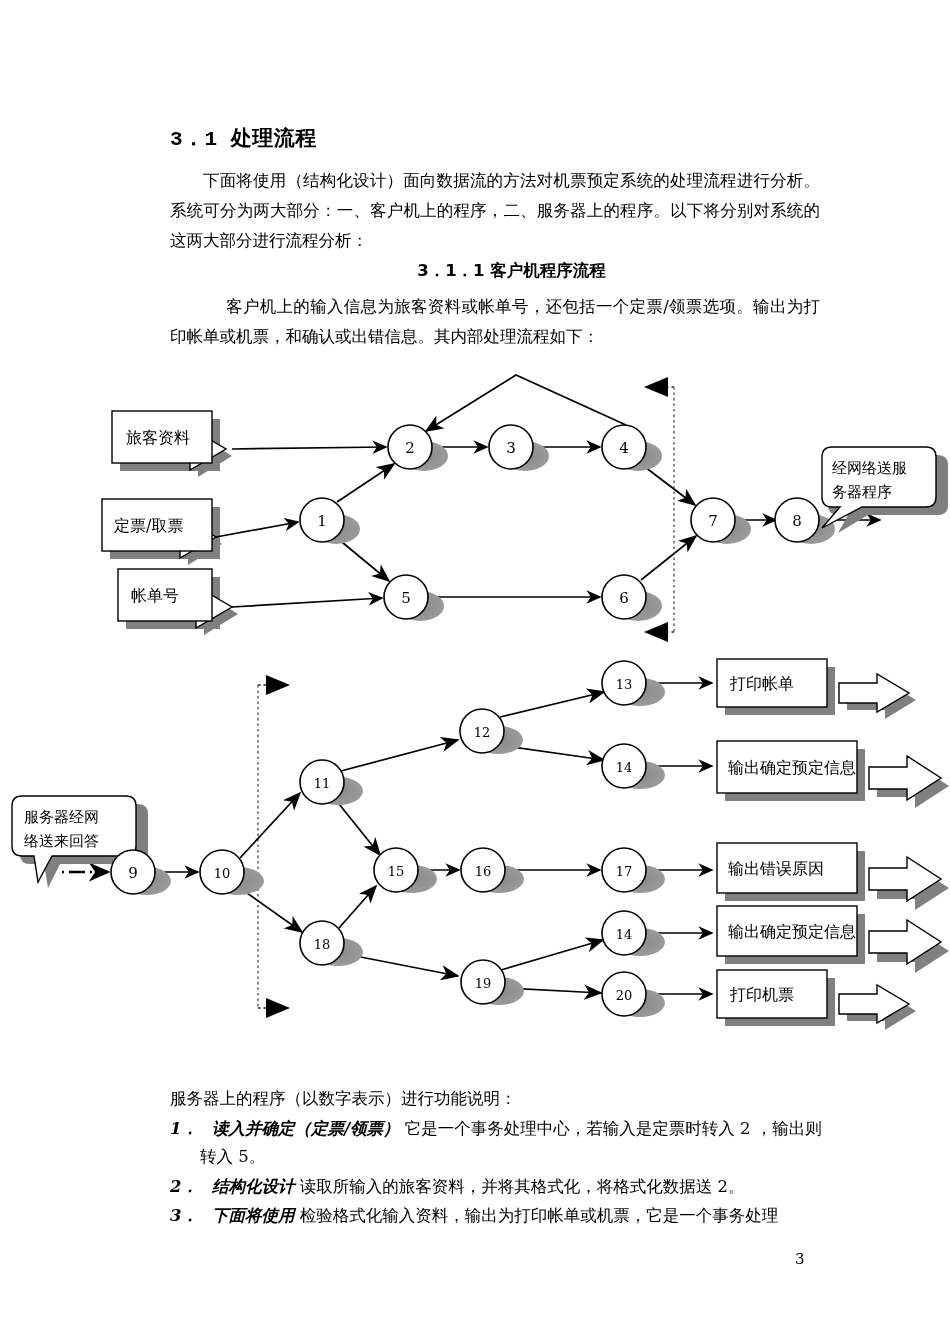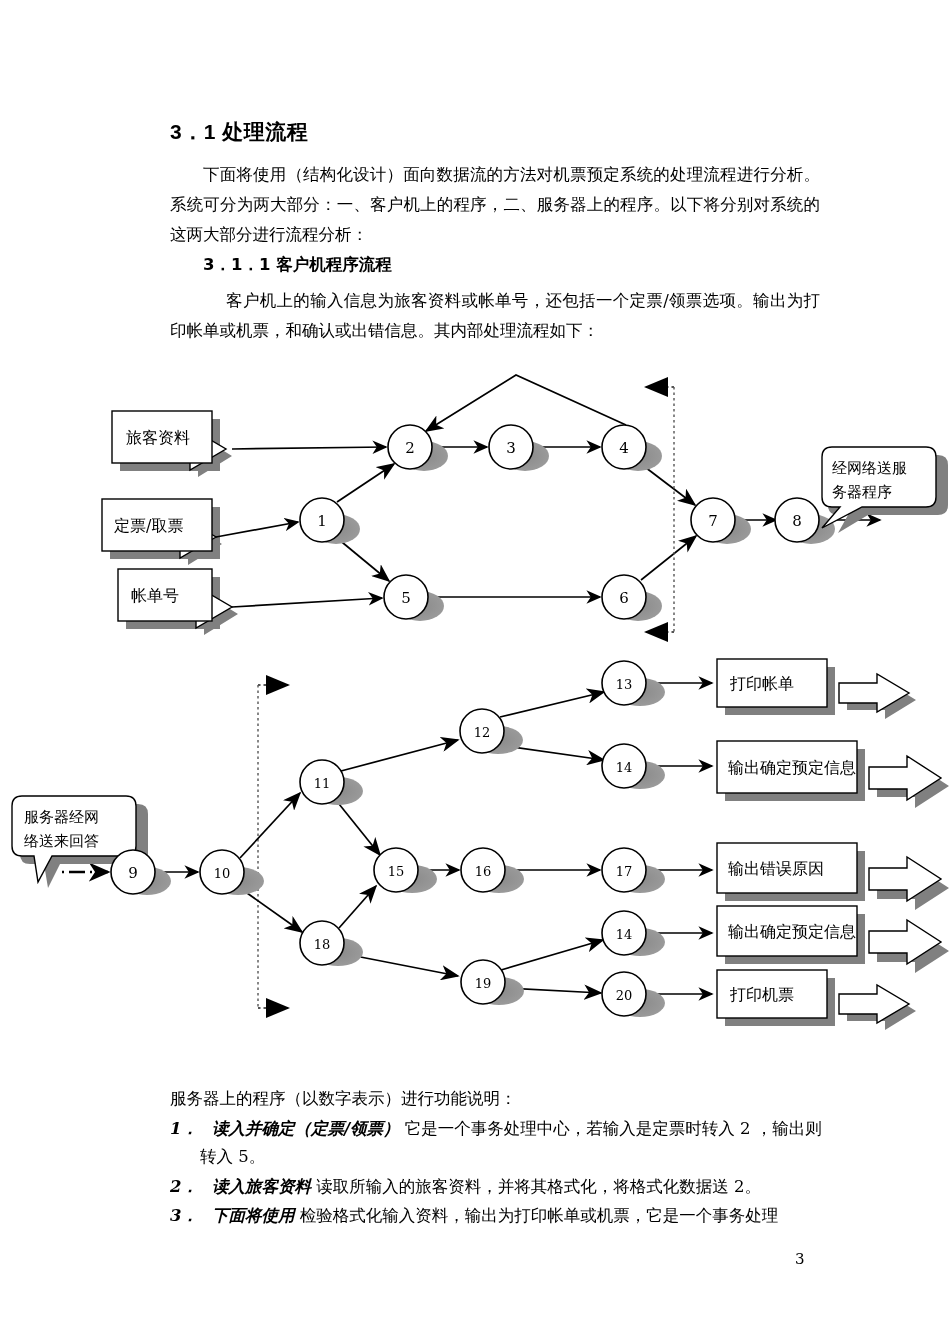--- a/index.html
+++ b/index.html
@@ -6,30 +6,30 @@
   body{
     width:950px;height:1344px;background:#ffffff;
     font-family:"DejaVu Serif","Liberation Serif",serif;
     color:#000;position:relative;overflow:hidden;
   }
   .page{position:absolute;inset:0;}
 
   
   .textcol{position:absolute;left:170px;top:112px;width:650px;}
   h2.sec{
-    font-family:Liberation Sans, sans-serif;
-    font-weight:bold;font-size:21px;margin:6px 0 14px 0;letter-spacing:0.5px;
+    font-family:Liberation Mono, monospace;
+    font-weight:bold;font-size:21px;margin:12px 0 14px 0;letter-spacing:0.5px;
   }
   p.body{
     font-size:16.5px;line-height:1.82;margin:10px 0 3px 0;text-align:justify;
     text-indent:2em;
   }
   h3.subsec{
     font-family:"DejaVu Sans","Liberation Sans",sans-serif;
-    font-weight:bold;font-size:16.5px;margin:4px 0 4px 0;text-indent:2em;
+    font-weight:bold;font-size:16.5px;margin:4px 0 4px 0;text-indent:2em;text-align:center;
   }
   p.body.deep{text-indent:3.4em;}
 
   
   .listcol{position:absolute;left:170px;top:1085px;width:655px;}
   .lead{font-size:16.5px;line-height:1.7;margin:0 0 2px 0;}
   .li{position:relative;padding-left:30px;font-size:16.5px;line-height:1.72;margin:0 0 1px 0;}
   .li .num{position:absolute;left:0;top:0;font-weight:bold;font-style:italic;}
   .li .it{font-style:italic;font-weight:bold;margin-left:12px;}
 
@@ -311,21 +311,21 @@
   <div class="listcol">
     <p class="lead">服务器上的程序（以数字表示）进行功能说明：</p>
 
     <p class="li">
       <span class="num">1．</span>
       <span class="it">读入并确定（定票/领票）</span><span> 它是一个事务处理中心，若输入是定票时转入 2 ，输出则转入 5。</span>
     </p>
 
     <p class="li">
       <span class="num">2．</span>
-      <span class="it">读入旅客资料</span><span> 读取所输入的旅客资料，并将其格式化，将格式化数据送 2。</span>
+      <span class="it">结构化设计</span><span> 读取所输入的旅客资料，并将其格式化，将格式化数据送 2。</span>
     </p>
 
     <p class="li">
       <span class="num">3．</span>
       <span class="it">下面将使用</span><span> 检验格式化输入资料，输出为打印帐单或机票，它是一个事务处理</span>
     </p>
   </div>
 
   <div class="pageno">3</div>
 </div>

